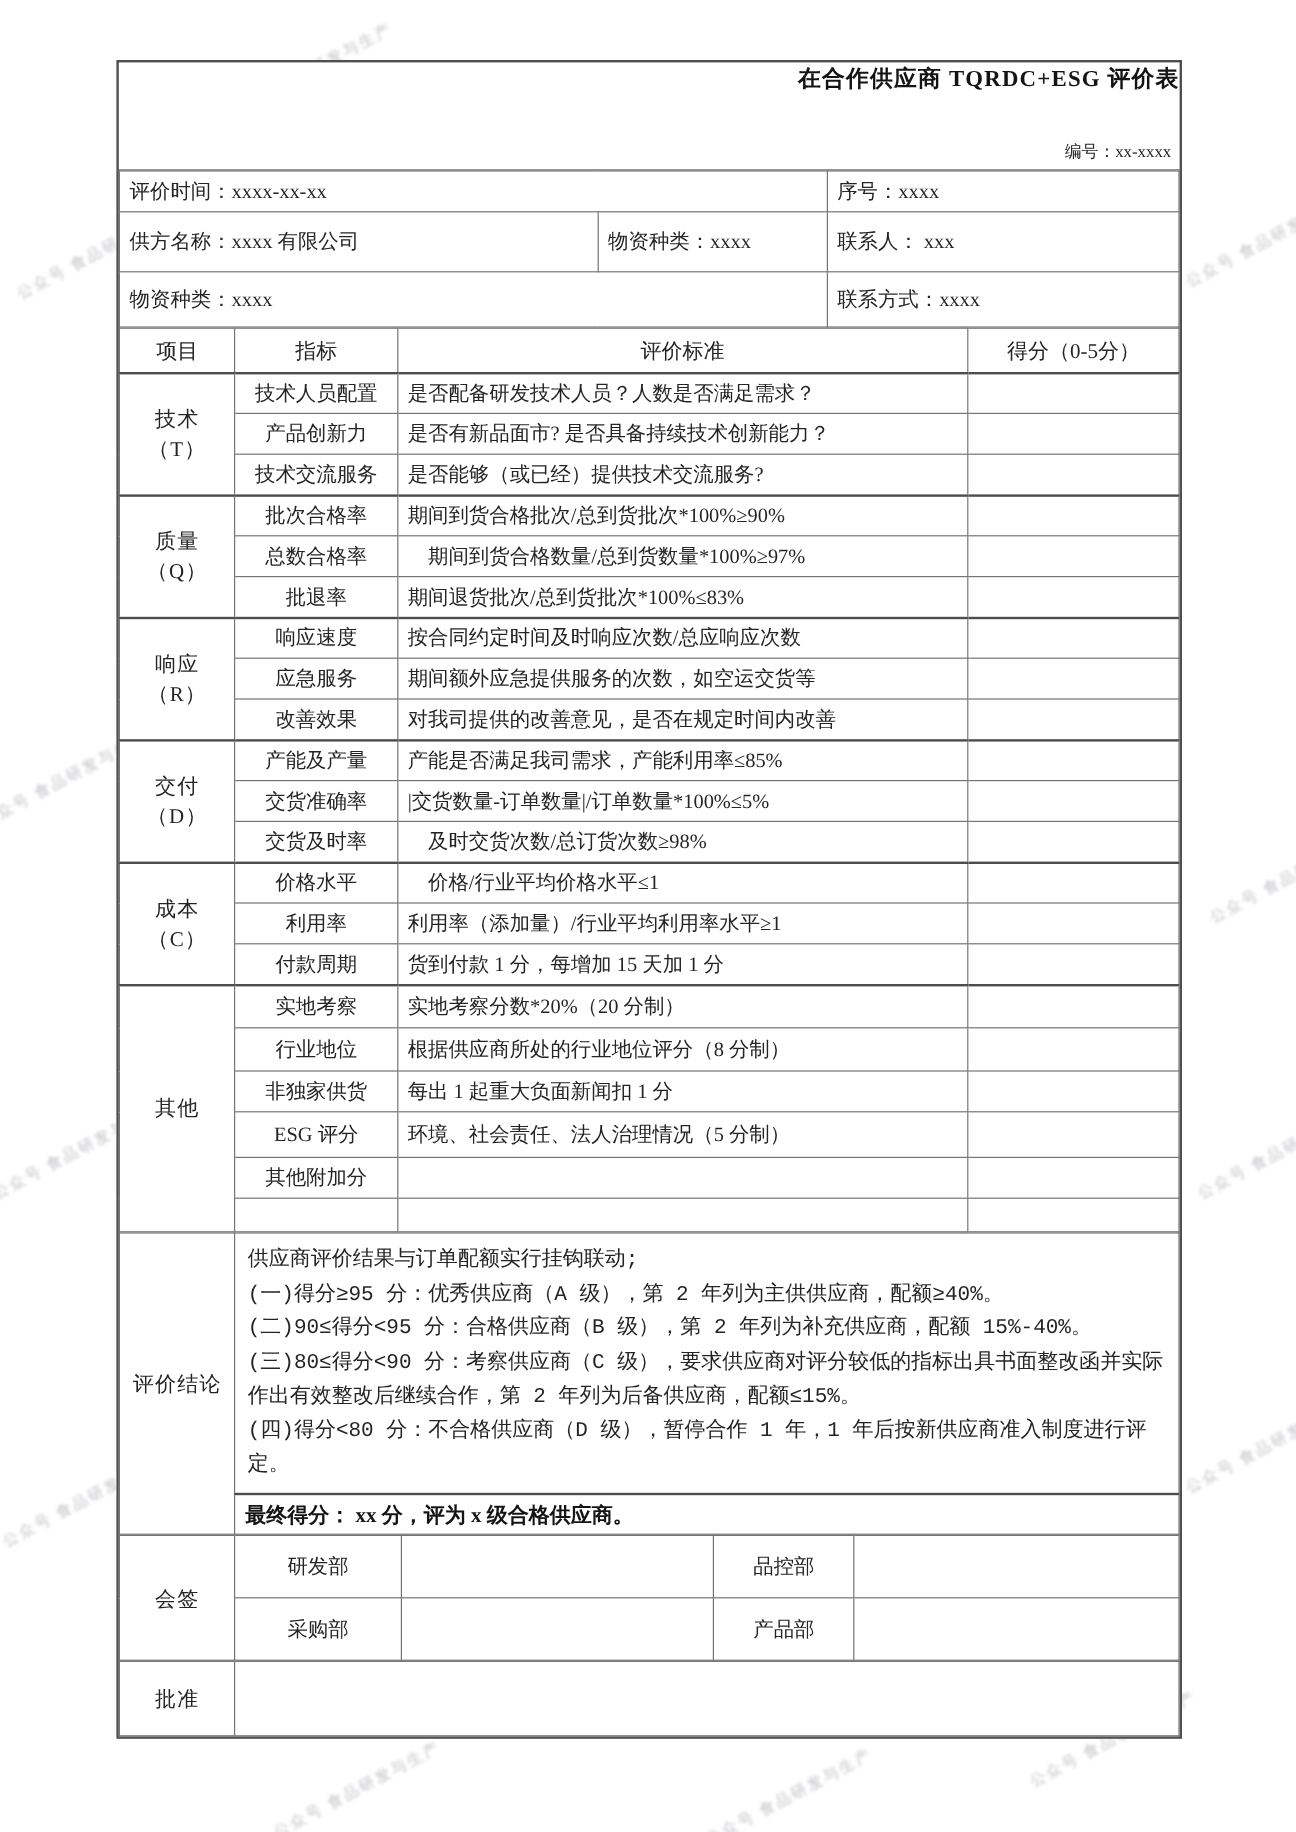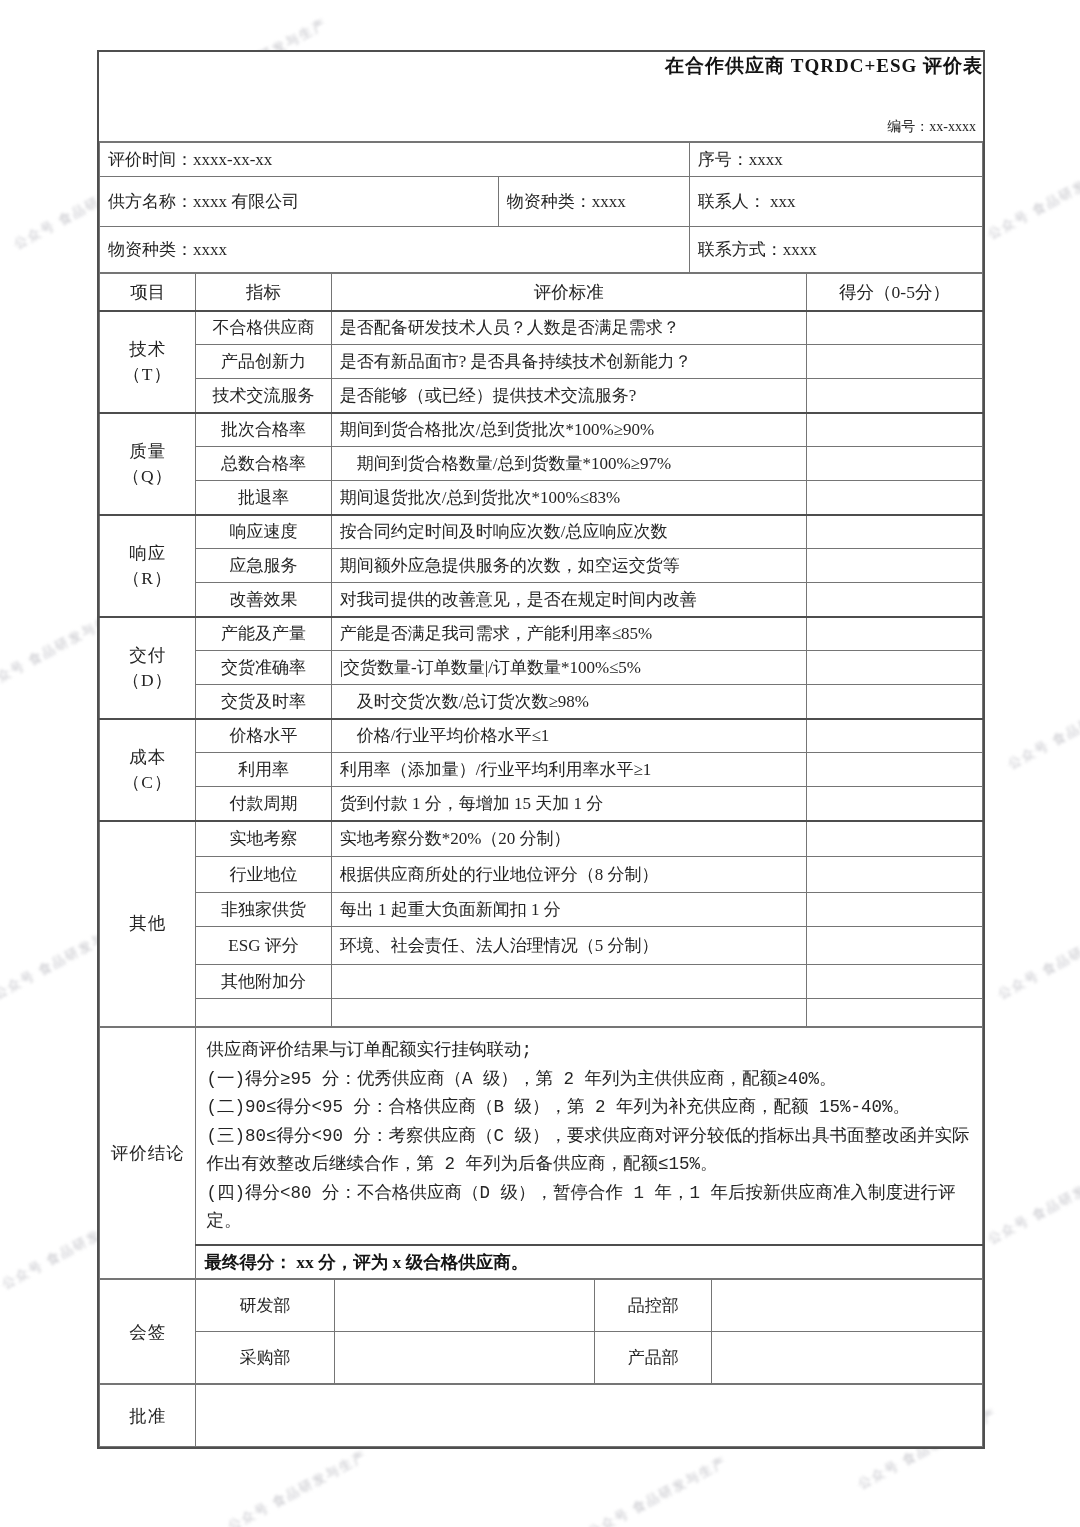--- a/index.html
+++ b/index.html
@@ -128,21 +128,21 @@
           <td>指标</td>
           <td>评价标准</td>
           <td>得分（0-5分）</td>
         </tr>
 
         <tr class="sec h34">
           <td class="lbl" rowspan="3">
             <div>技术</div>
             <div>（T）</div>
           </td>
-          <td class="ind">不合格供应商</td>
+          <td class="ind">技术人员配置</td>
           <td class="cri">是否配备研发技术人员？人数是否满足需求？</td>
           <td class="score"></td>
         </tr>
         <tr class="h34">
           <td class="ind">产品创新力</td>
           <td class="cri">是否有新品面市? 是否具备持续技术创新能力？</td>
           <td class="score"></td>
         </tr>
         <tr class="h34">
           <td class="ind">技术交流服务</td>

